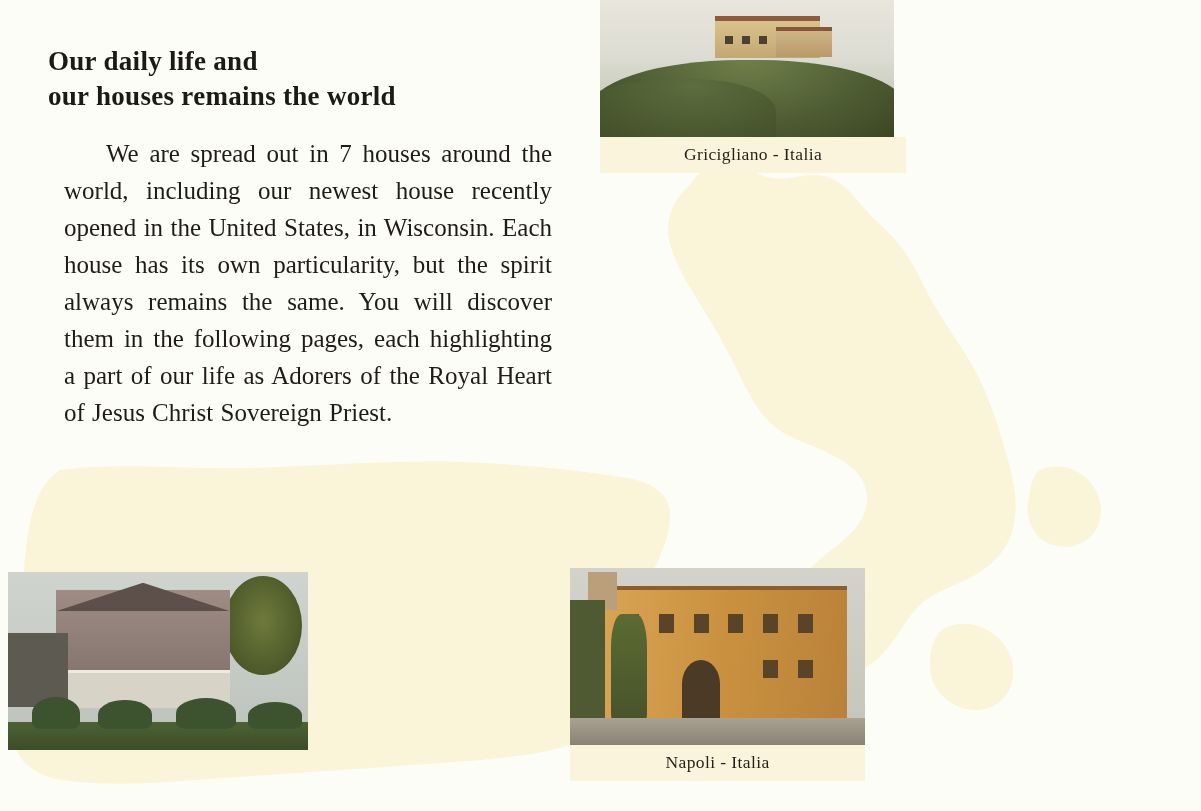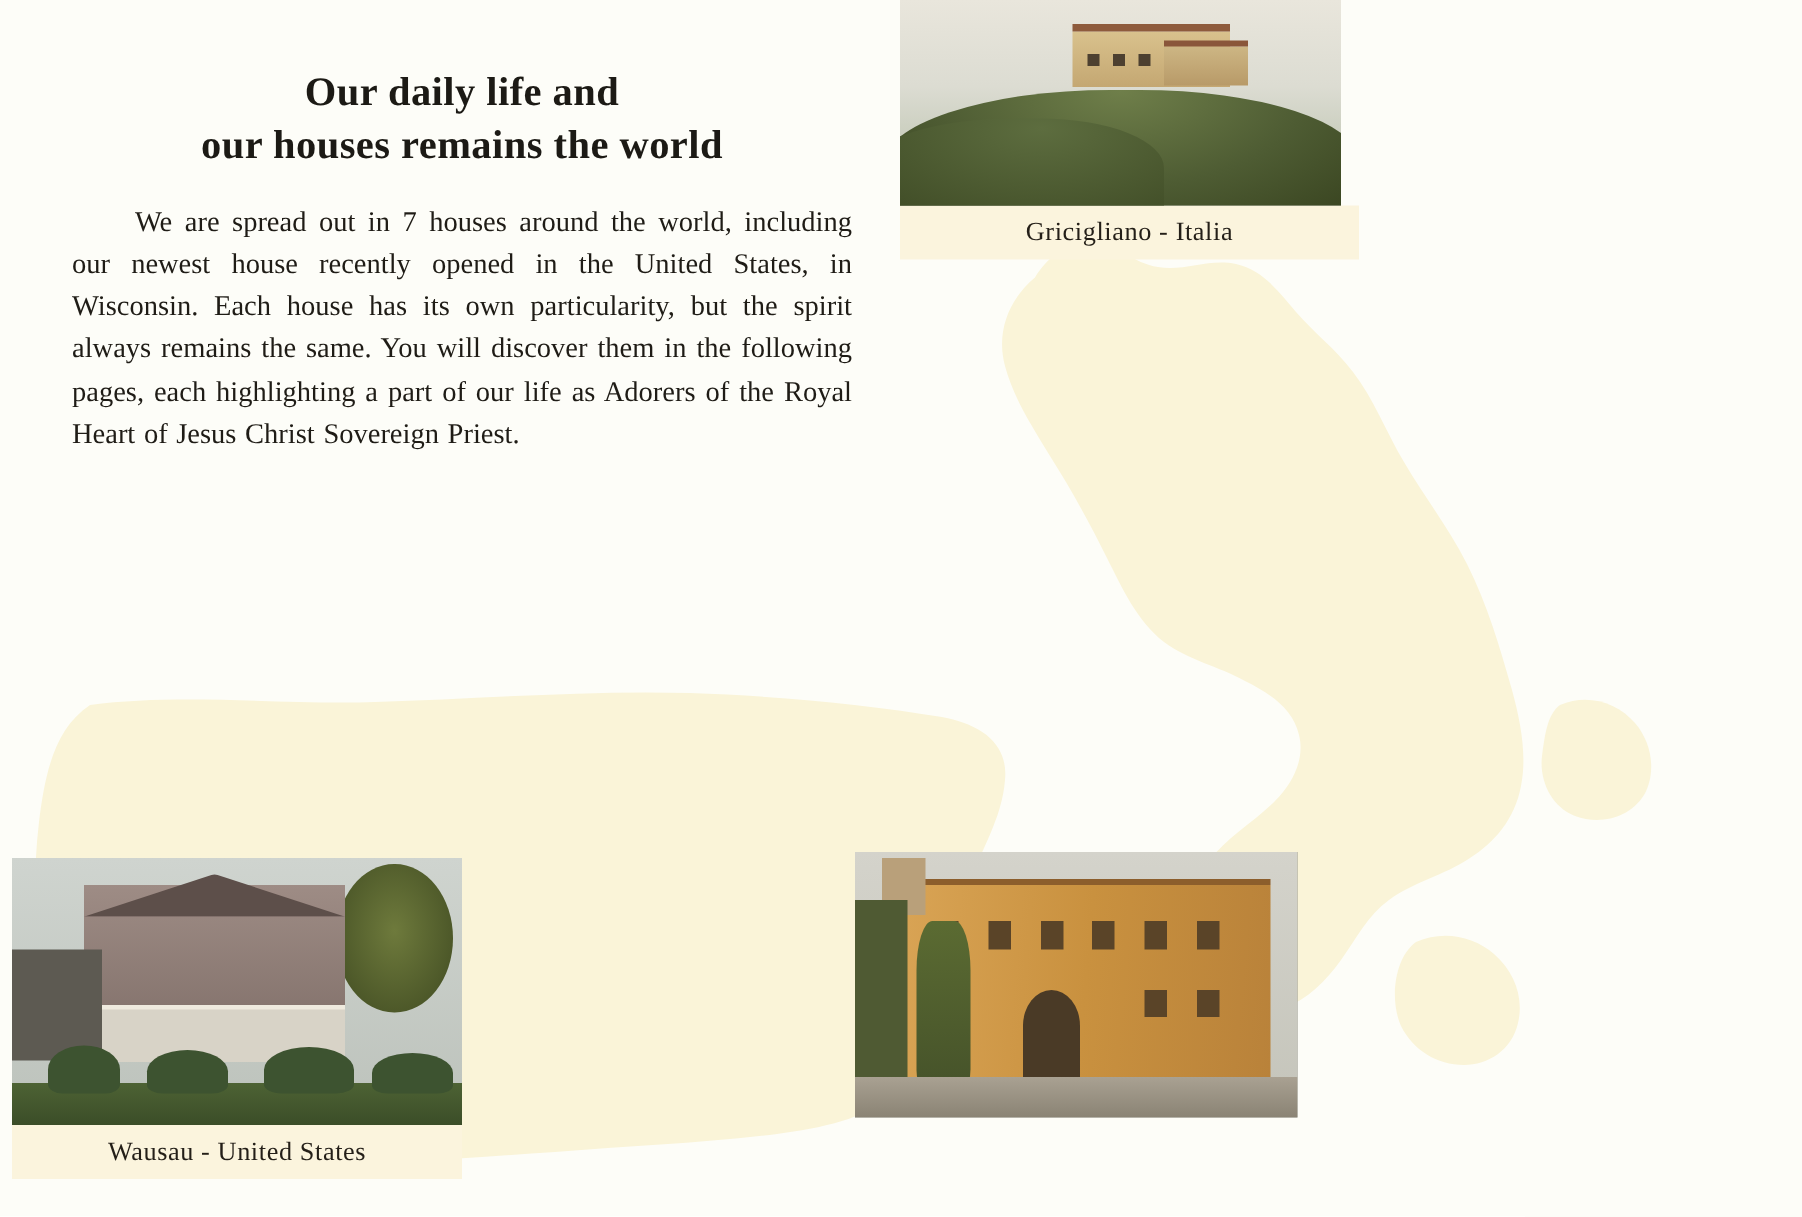--- a/index.html
+++ b/index.html
@@ -26,37 +26,36 @@
   .map-layer svg { display: block; width: 1201px; height: 811px; }
 
   
   .text-col {
     position: absolute;
     left: 48px;
     top: 44px;
     width: 520px;
   }
   .title {
-    text-align: center;
     font-size: 27px;
     line-height: 1.28;
     font-weight: 700;
     letter-spacing: 0.3px;
     color: #1c1a15;
     margin: 0 0 22px 0;
     font-family: "Liberation Serif", serif;
   }
   .title .l2 { display: block; }
   .body-text {
-    font-size: 19px;
+    font-size: 25px;
     line-height: 1.48;
     text-align: justify;
     text-indent: 42px;
     color: #1f1c16;
-    margin: 0;
+    margin: 16px;
     word-spacing: 1px;
   }
 
   
   .card {
     position: absolute;
   }
   .photo {
     display: block;
     width: 100%;
@@ -214,21 +213,20 @@
       <div class="ph wa-house"></div>
       <div class="ph wa-roof"></div>
       <div class="ph wa-porch"></div>
       <div class="ph wa-left"></div>
       <div class="ph wa-lawn"></div>
       <div class="ph wa-bush" style="left:8%;width:16%;height:18%"></div>
       <div class="ph wa-bush" style="left:30%;width:18%;height:16%"></div>
       <div class="ph wa-bush" style="left:56%;width:20%;height:17%"></div>
       <div class="ph wa-bush" style="left:80%;width:18%;height:15%"></div>
     </div>
-    <div class="caption">Wausau - United States</div>
   </div>
 
   <div class="card" id="card-napoli">
     <div class="photo">
       <div class="ph np-sky"></div>
       <div class="ph np-bld">
         <div class="np-win" style="left:10%;top:18%;width:6%;height:14%"></div>
         <div class="np-win" style="left:24%;top:18%;width:6%;height:14%"></div>
         <div class="np-win" style="left:38%;top:18%;width:6%;height:14%"></div>
         <div class="np-win" style="left:52%;top:18%;width:6%;height:14%"></div>
@@ -236,15 +234,16 @@
         <div class="np-win" style="left:80%;top:18%;width:6%;height:14%"></div>
         <div class="np-win" style="left:66%;top:52%;width:6%;height:14%"></div>
         <div class="np-win" style="left:80%;top:52%;width:6%;height:14%"></div>
       </div>
       <div class="ph np-arch"></div>
       <div class="ph np-tow"></div>
       <div class="ph np-left"></div>
       <div class="ph np-palm"></div>
       <div class="ph np-grd"></div>
     </div>
+    <div class="caption">Napoli - Italia</div>
   </div>
 
 </div>
 
 </body></html>

